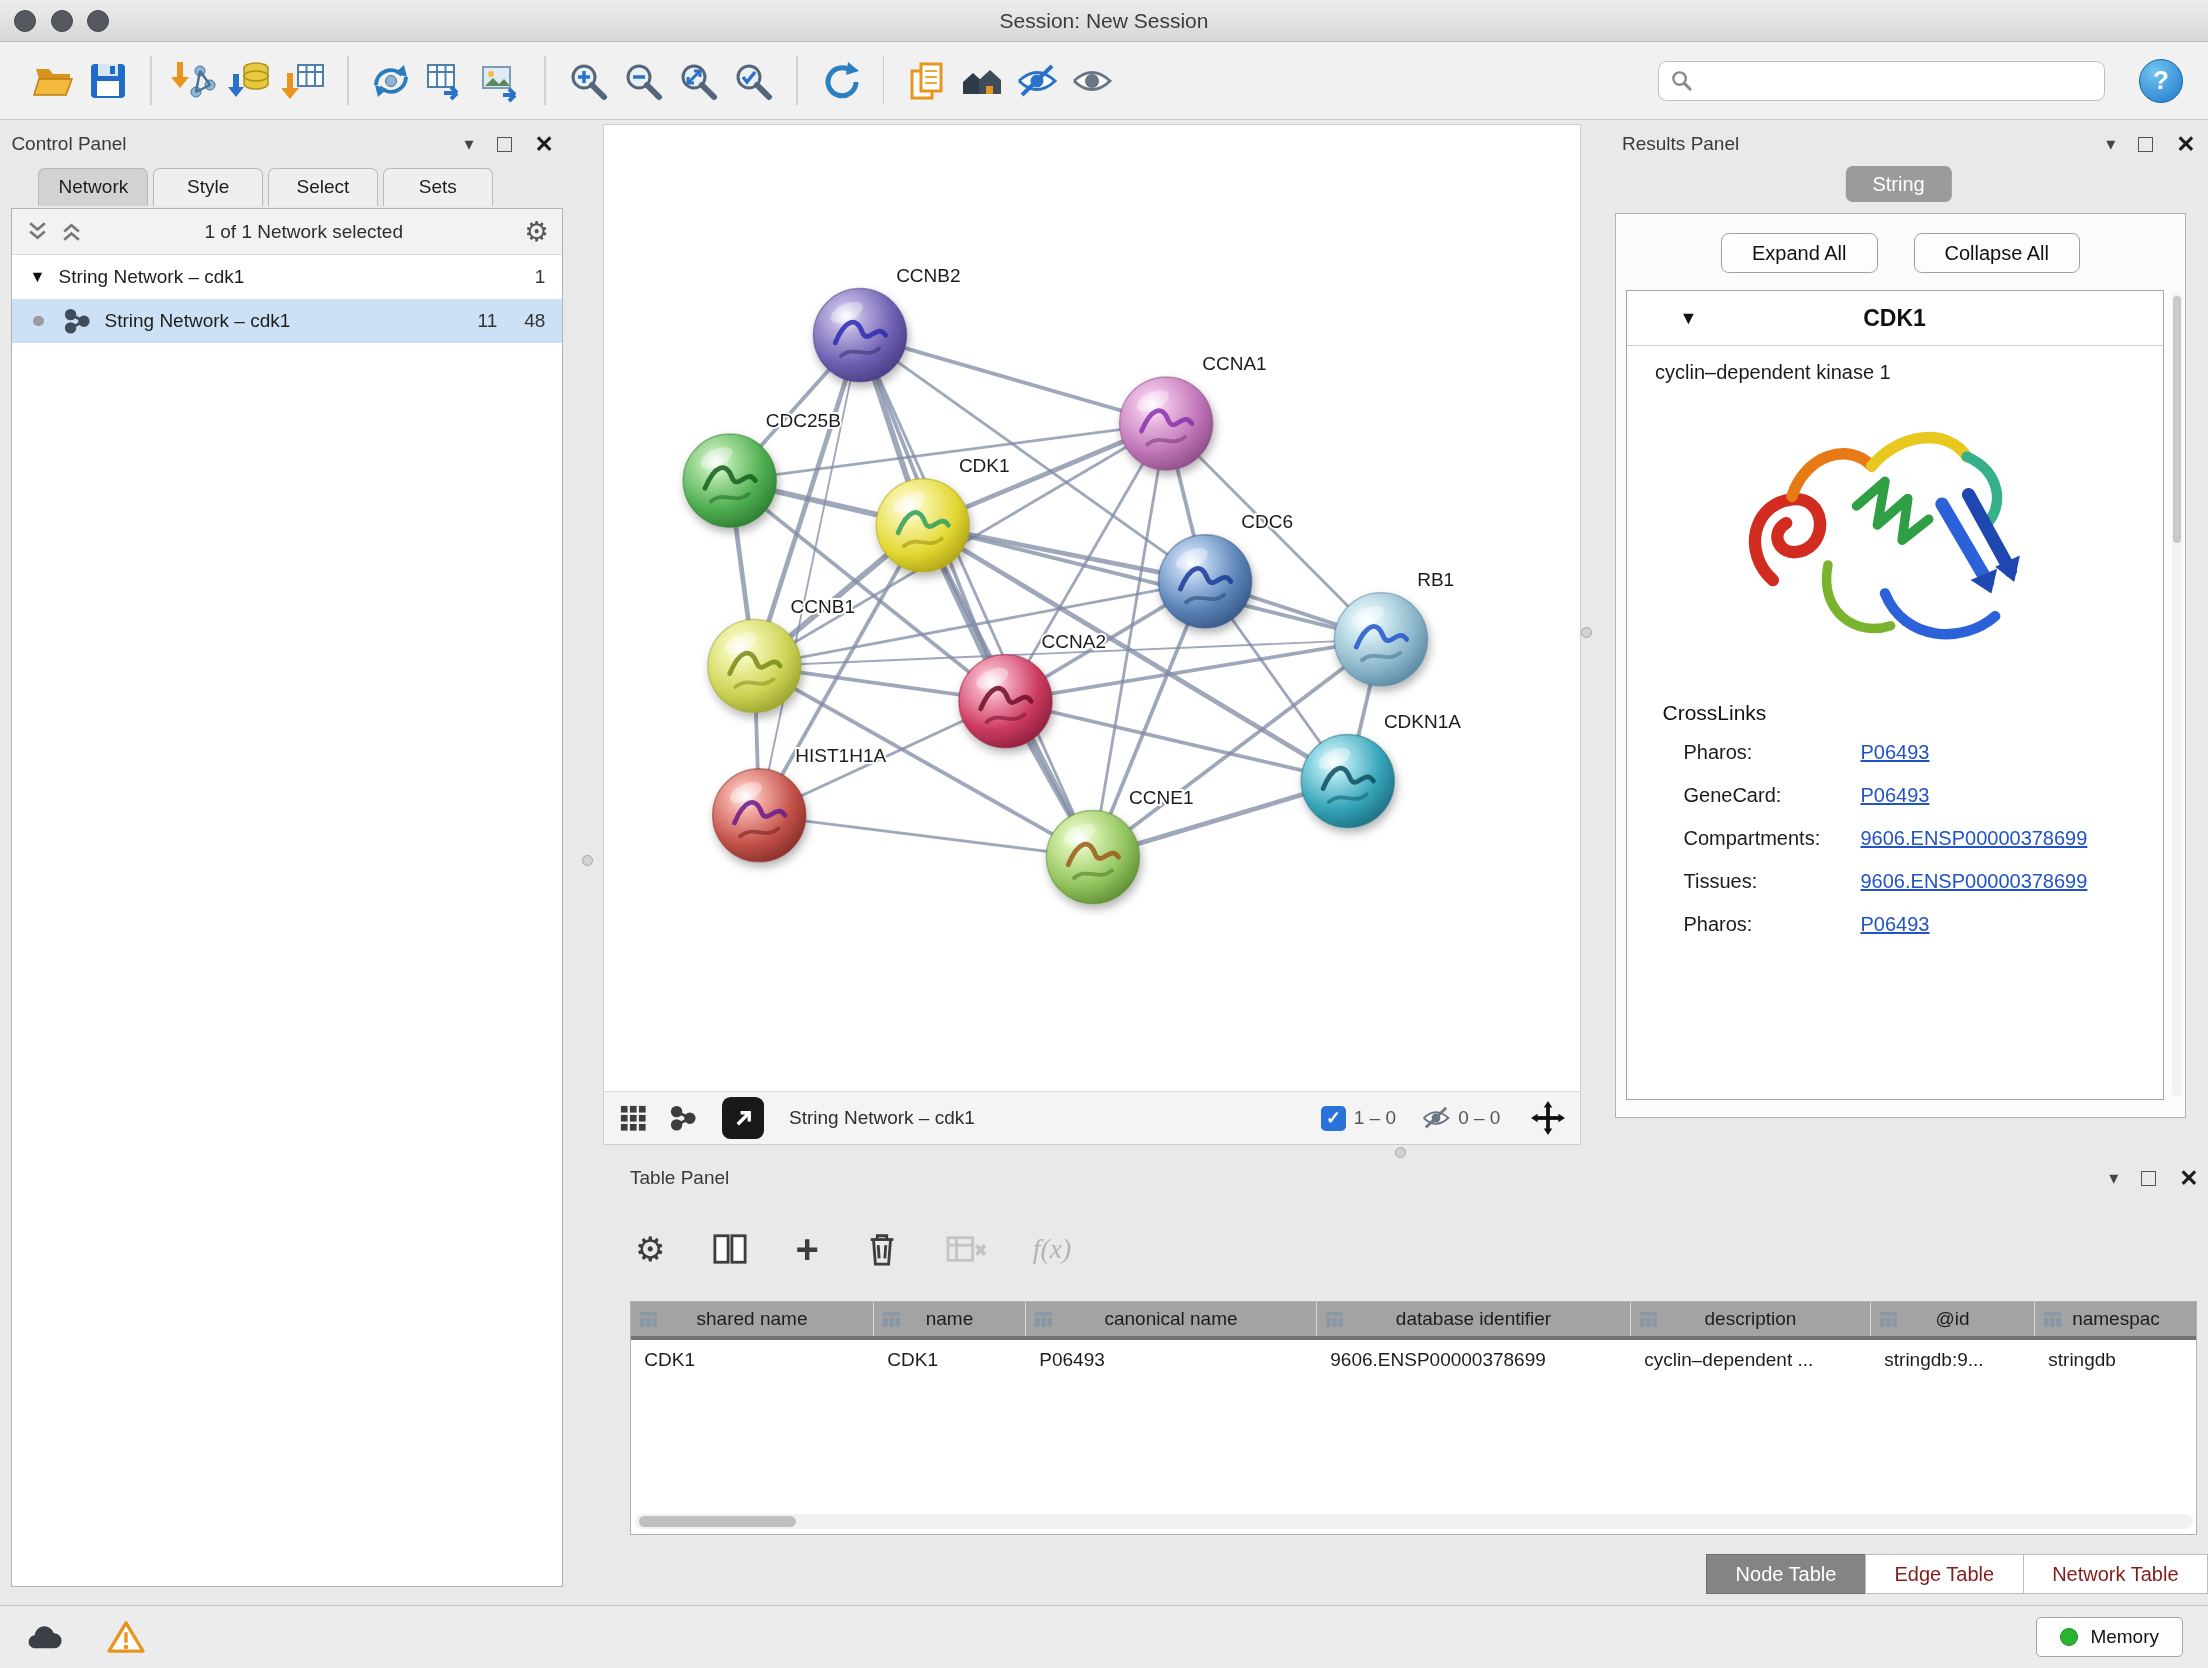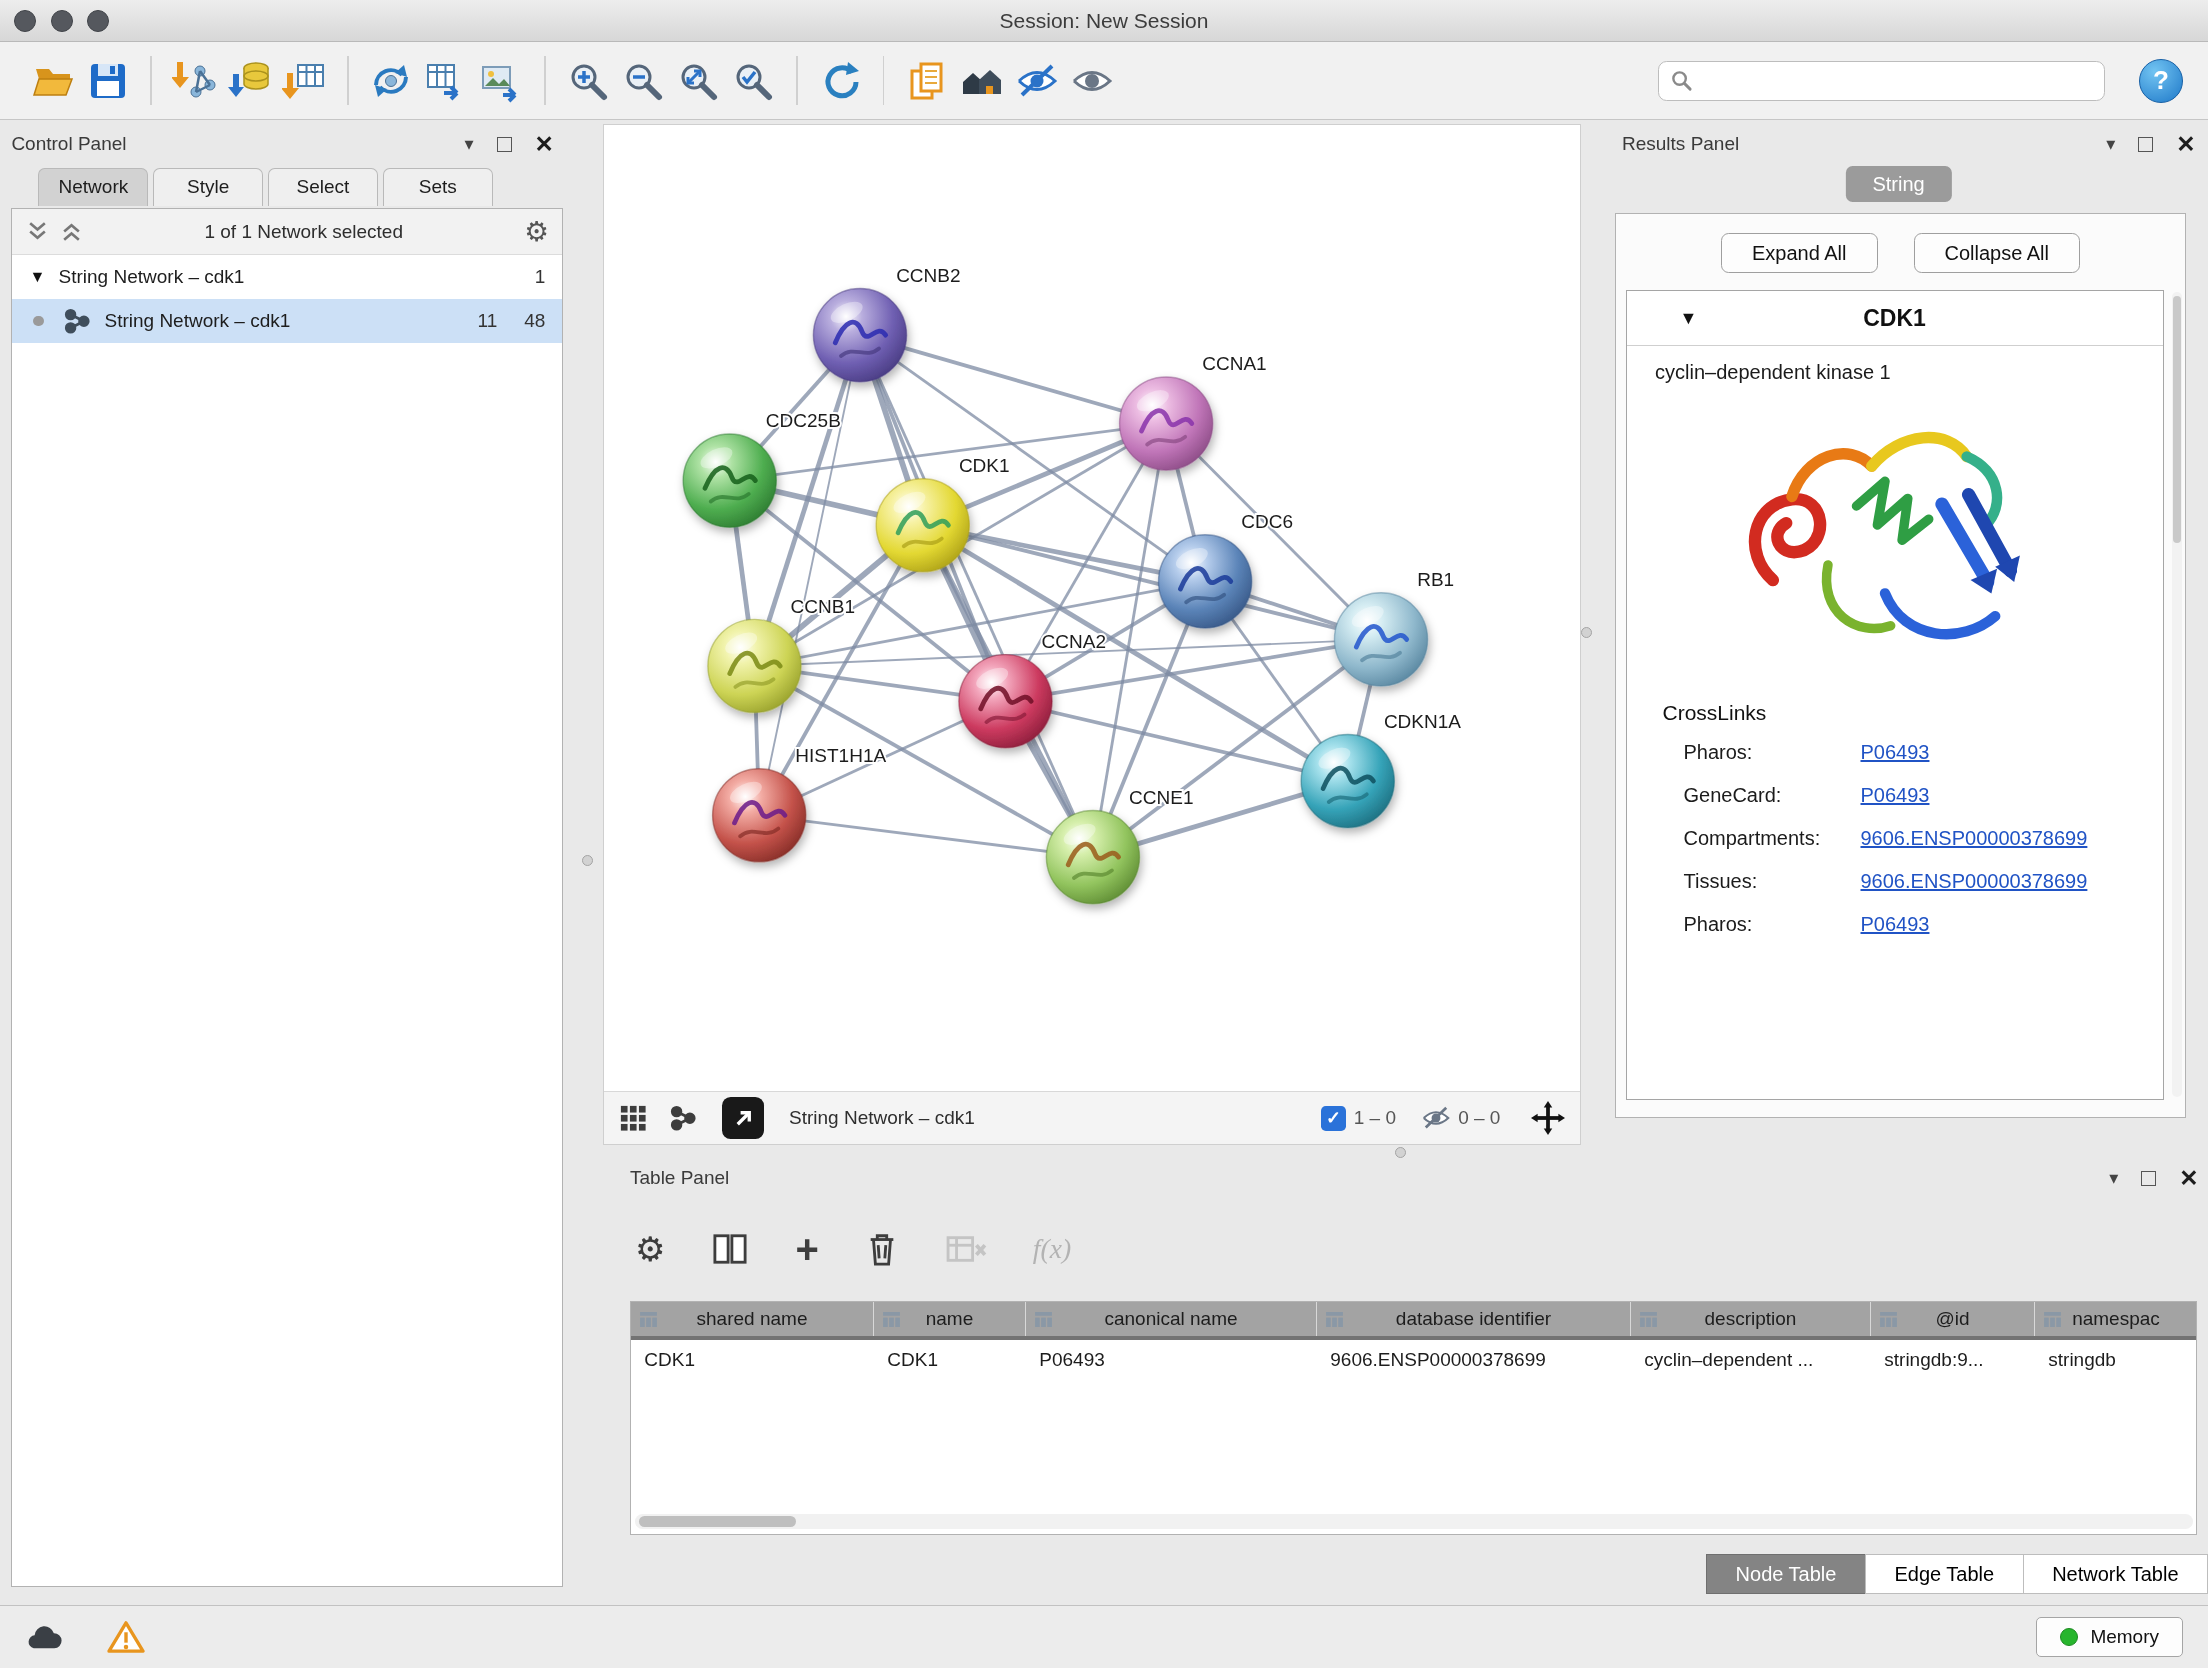--- a/index.html
+++ b/index.html
@@ -81,21 +81,21 @@
   #tp-fx{font-family:Liberation Serif, serif;font-style:italic;font-size:27.6px;color:#b3b3b3}
   #tp-box{position:absolute;left:27px;top:143px;width:1567px;height:234px;border:1px solid #b2b2b2;background:#fff}
   .tp-header{display:flex;height:38px;background:#a3a3a3;border-bottom:4px solid #737373}
   .tp-hcell{position:relative;display:flex;align-items:center;justify-content:center;font-size:19px;color:#1d1d1d;border-right:1px solid #d8d8d8;flex:0 0 auto}
   .tp-hcell svg{position:absolute;left:8.6px}
   .tp-row{display:flex;height:40px}
   .tp-cell{display:flex;align-items:center;padding-left:13.3px;font-size:19px;color:#1d1d1d;flex:0 0 auto;overflow:hidden;white-space:nowrap}
   #tp-hscroll{position:absolute;left:3.8px;bottom:4.8px;width:1558px;height:15px;background:#f1f1f1;border-radius:7.6px}
   #tp-hthumb{position:absolute;left:3.8px;top:1.9px;width:157px;height:11.4px;background:#bfbfbf;border-radius:5.7px}
   #tp-tabs{position:absolute;left:0;right:0;top:396px;display:flex;justify-content:flex-end}
-  .tp-tab{font-size:20px;padding:7.6px 28.5px;border:1px solid #bdbdbd;background:#fff;color:#000000;margin-left:-1px}
+  .tp-tab{font-size:20px;padding:7.6px 28.5px;border:1px solid #bdbdbd;background:#fff;color:#7f1d1d;margin-left:-1px}
   .tp-tab.selected{background:#848484;color:#fff;border-color:#6f6f6f}
 
   
   #statusbar{position:absolute;left:0;top:1605px;width:100%;height:63px;background:#ececec;border-top:1px solid #c2c2c2;display:flex;align-items:center;padding:0 25px;gap:44px}
   #memory-btn{margin-left:auto;display:flex;align-items:center;gap:12.4px;border:1px solid #a5a5a5;background:#fdfdfd;border-radius:5px;padding:7.6px 23px;font-size:19px;color:#111}
   .mem-dot{width:18px;height:18px;border-radius:50%;background:#27b52d;border:1px solid #1d8a22}
 
   .split-dot{position:absolute;width:11.4px;height:11.4px;border-radius:50%;background:#d2d2d2;border:1px solid #a4a4a4;z-index:4}
 </style>
 </head>

